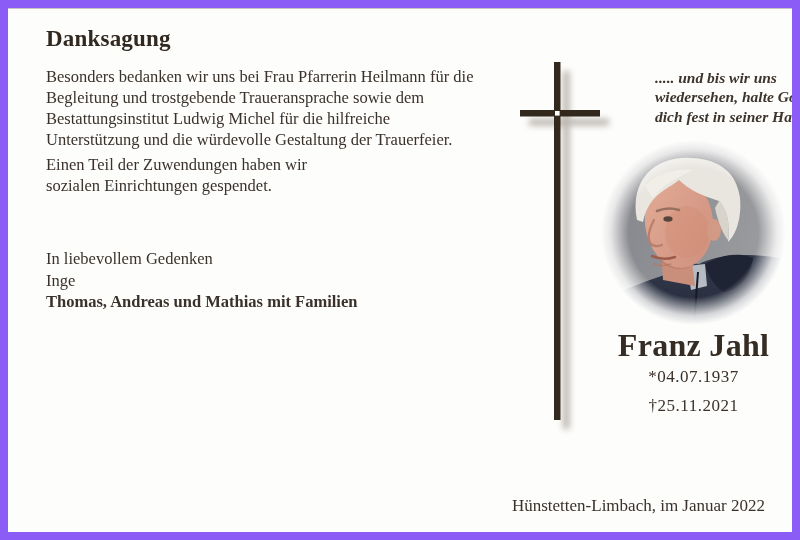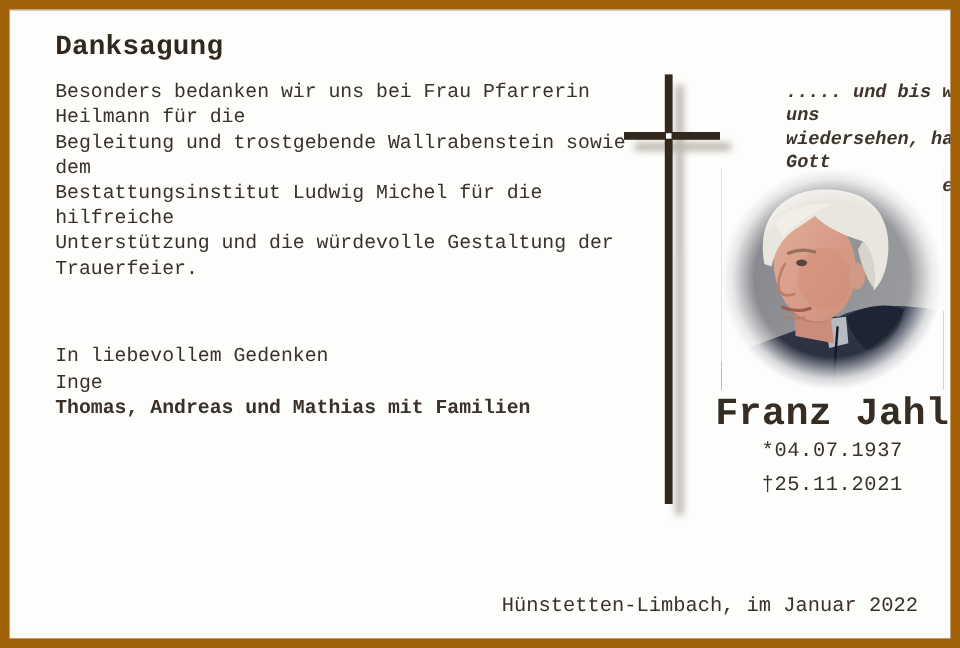--- a/index.html
+++ b/index.html
@@ -1,23 +1,23 @@
 <!DOCTYPE html>
 <html lang="de"><head>
 <meta charset="utf-8">
 <style>
   html,body{margin:0;padding:0;background:#fff;}
   .page{
     position:relative;
     width:800px;height:540px;
     box-sizing:border-box;
-    border:8px solid #a16207;
+    border:8px solid #8b5cf6;
     background:#fdfdfc;
     overflow:hidden;
-    font-family:Liberation Mono, monospace;
+    font-family:Liberation Serif, serif;
     color:#3a312a;
   }
   
   .page::before{
     content:"";position:absolute;left:0;right:0;top:0;height:1px;background:#c9c4bd;
   }
   .left-col{
     position:absolute;left:38px;top:18px;width:478px;
   }
   .page-title{
@@ -64,23 +64,25 @@
   }
 </style>
 </head>
 <body>
 
 <div class="page">
 
   <main class="left-col">
     <h1 class="page-title">Danksagung</h1>
     <p class="para p2">Besonders bedanken wir uns bei Frau Pfarrerin Heilmann für die
-Begleitung und trostgebende Wallrabenstein sowie dem
+Begleitung und trostgebende Traueransprache sowie dem
 Bestattungsinstitut Ludwig Michel für die hilfreiche
 Unterstützung und die würdevolle Gestaltung der Trauerfeier.</p>
+    <p class="para p4">Einen Teil der Zuwendungen haben wir
+sozialen Einrichtungen gespendet.</p>
     <div class="closing">
       <div>In liebevollem Gedenken</div>
       <div>Inge</div>
       <div class="family-line">Thomas, Andreas und Mathias mit Familien</div>
     </div>
   </main>
 
   <div class="cross">
     <svg width="120" height="385" viewBox="0 0 120 385" aria-hidden="true">
       <defs>

